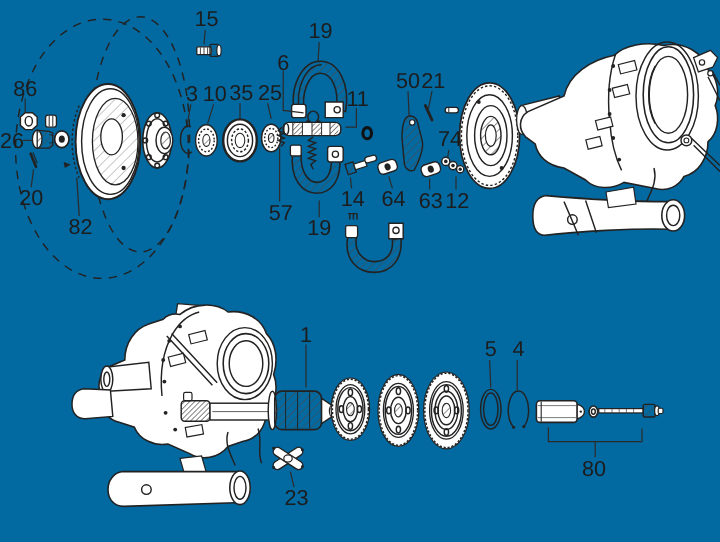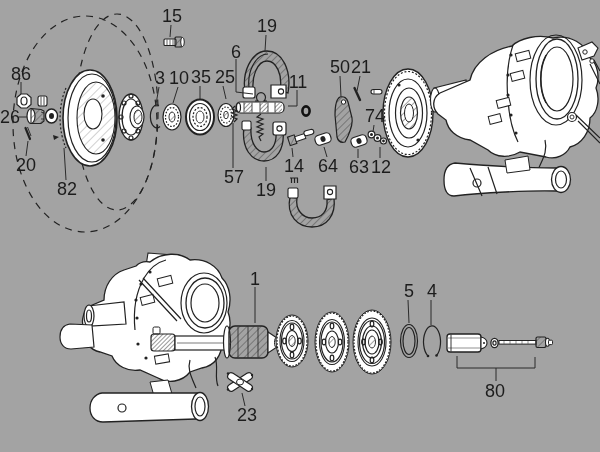--- a/index.html
+++ b/index.html
@@ -1,16 +1,16 @@
 <!DOCTYPE html>
 <html><head>
 <meta charset="utf-8">
 <style>
   html,body{margin:0;padding:0;background:#ffffff;}
-  #stage{position:relative;width:600px;height:452px;background:#a3a3a3;overflow:hidden;}
+  #stage{position:relative;width:600px;height:452px;background:#0369a1;overflow:hidden;}
   svg{display:block;}
   .ln{fill:none;stroke:#222;stroke-width:1.2;}
   #leader-layer polyline{fill:none;stroke:#2b2b2b;stroke-width:1;}
   #callout-layer text{font:18px "Liberation Sans", sans-serif;fill:#1c1c1c;text-anchor:middle;dominant-baseline:central;}
 </style>
 </head>
 <body>
 
 <div id="stage">
 <svg viewBox="0 0 600 452" width="600" height="452">

